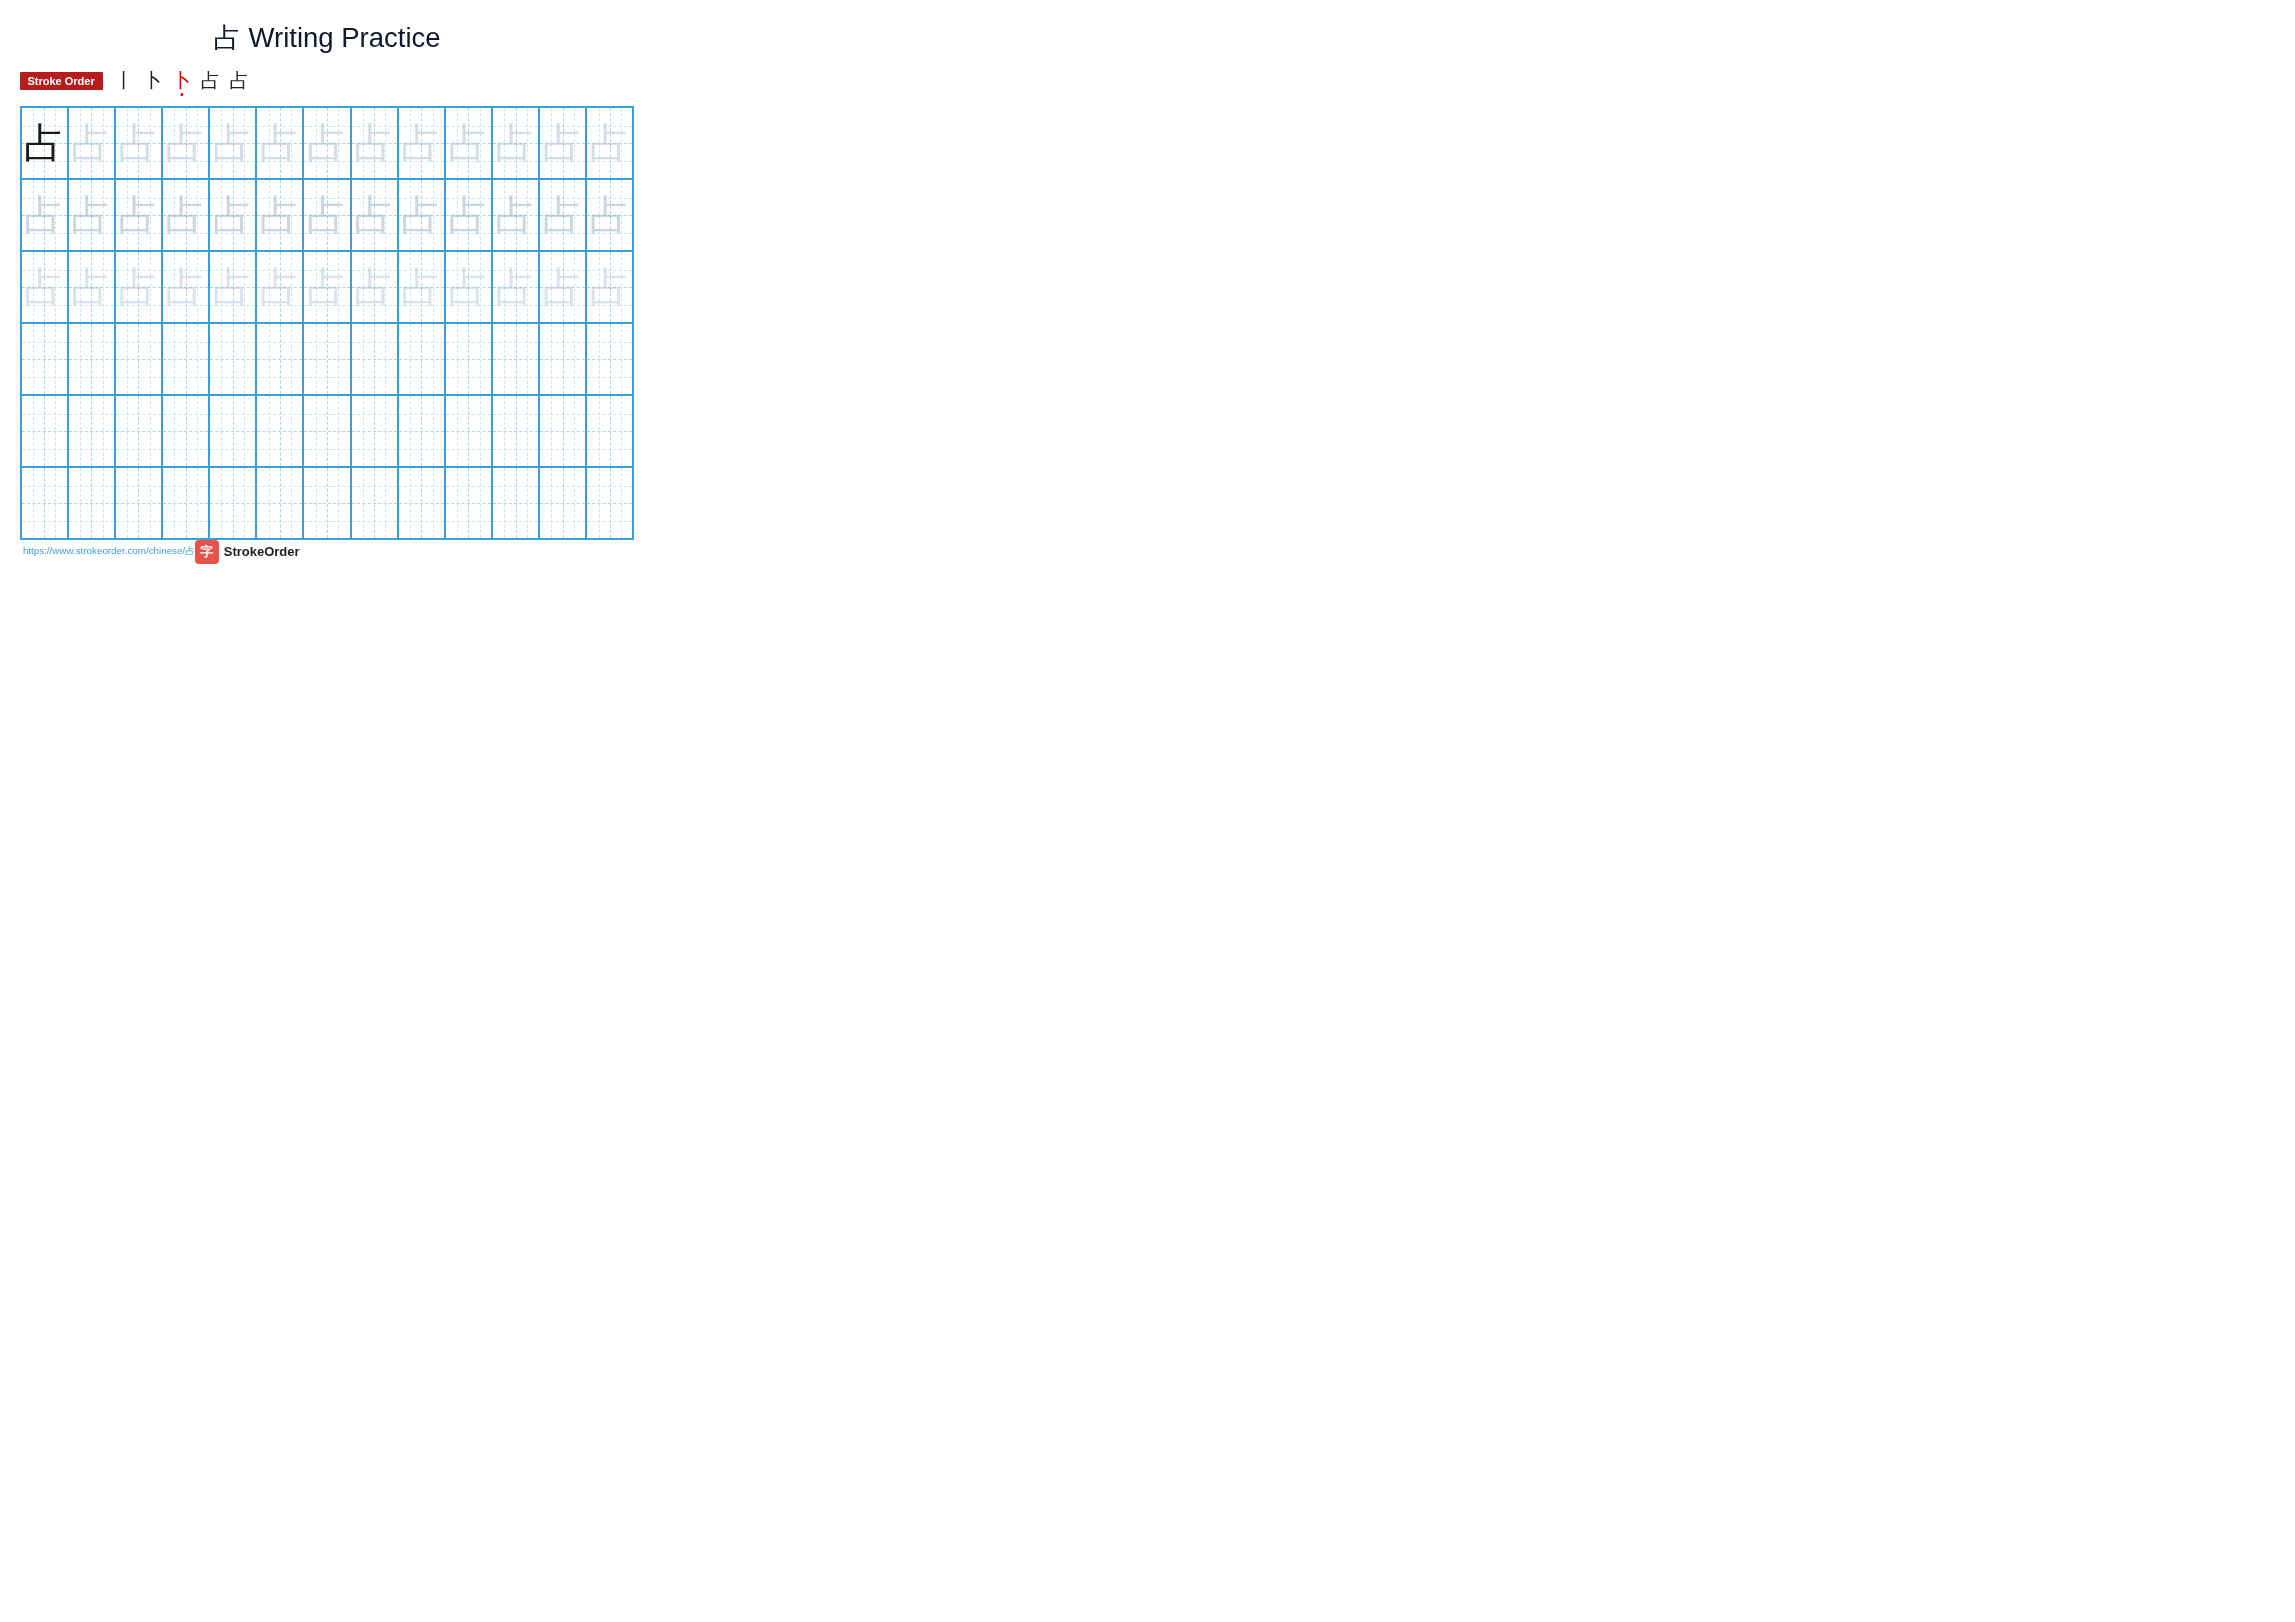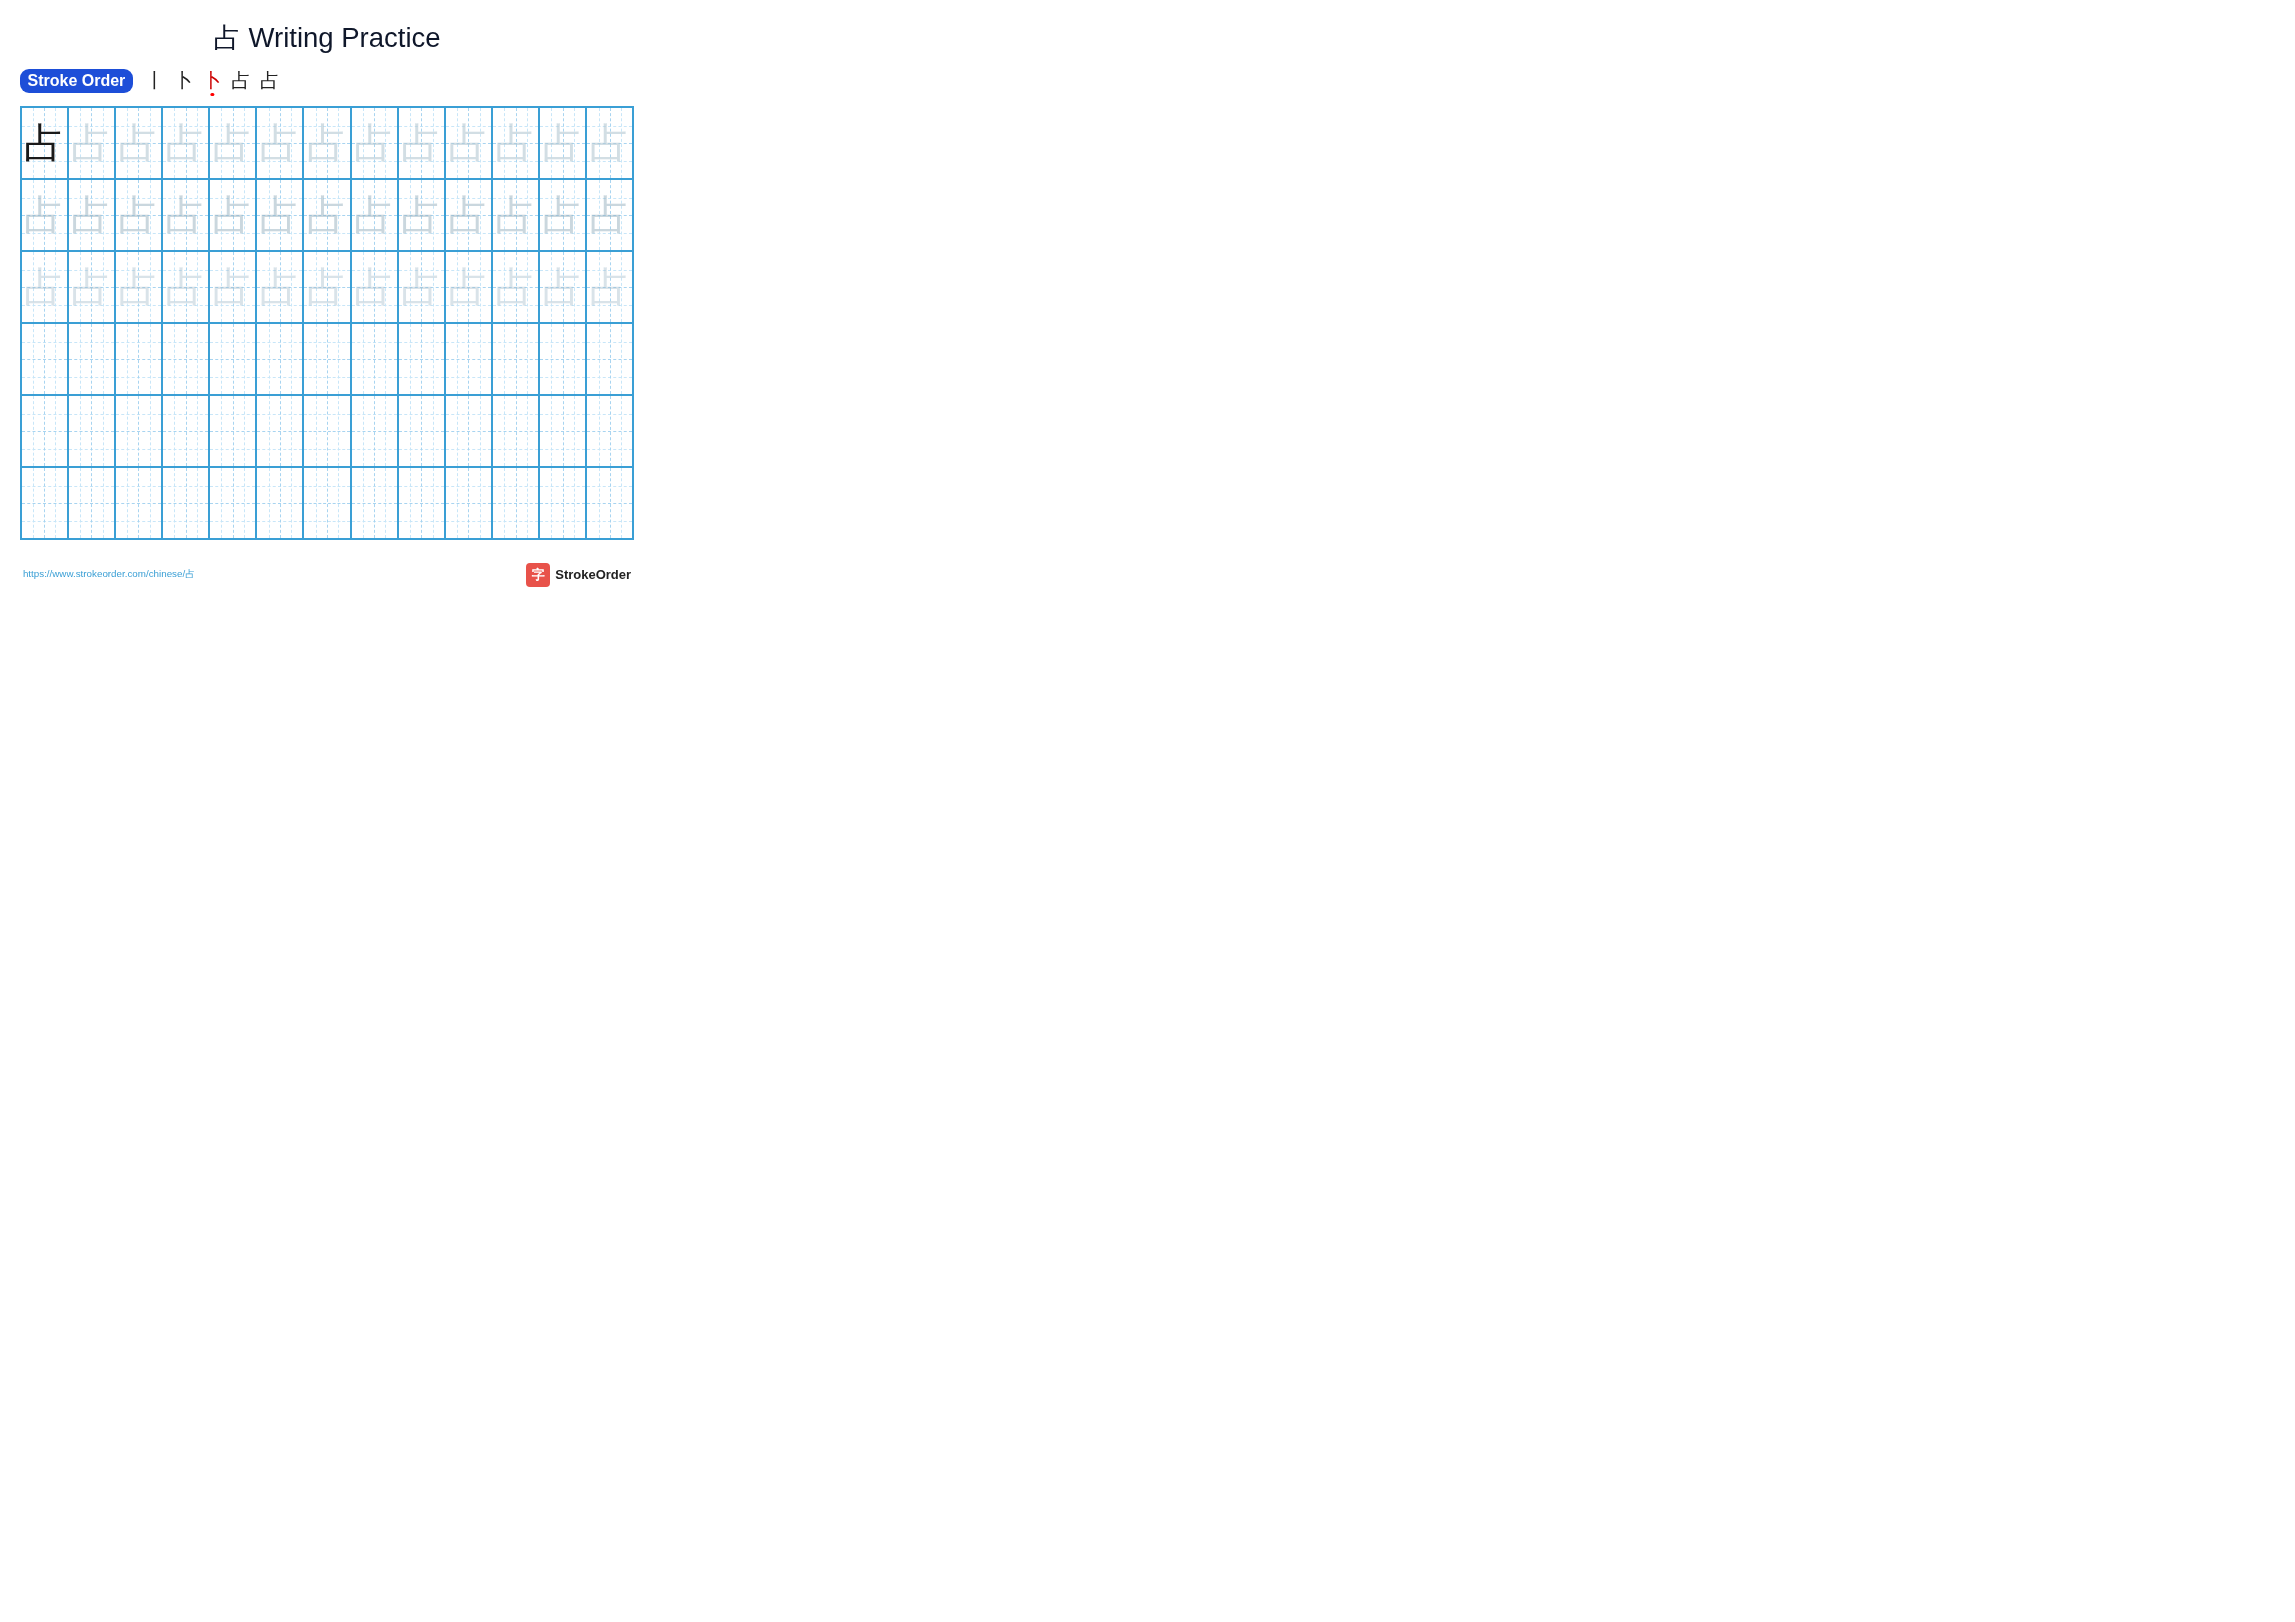--- a/index.html
+++ b/index.html
@@ -21,26 +21,26 @@
     }
 
     .stroke-order-row {
       display: flex;
       align-items: center;
       margin-bottom: 11.8px;
       gap: 6.5px;
     }
 
     .stroke-order-badge {
-      background: #1d4ed8;
+      background: #b91c1c;
       color: white;
-      font-size: 16px;
+      font-size: 11px;
       font-weight: bold;
       padding: 3.3px 7.9px;
-      border-radius: 9px;
+      border-radius: 1px;
       white-space: nowrap;
     }
 
     .stroke-sequence {
       display: flex;
       align-items: center;
       gap: 9.2px;
       font-size: 21px;
       margin-left: 5.2px;
     }
@@ -128,23 +128,23 @@
       color: rgba(180, 200, 210, 0.6);
     }
 
     .char-medium {
       color: rgba(150, 175, 190, 0.5);
     }
 
     
     .footer {
       display: flex;
-      justify-content: space-between;
+      justify-content: flex-start;
       align-items: center;
-      margin-top: 23px;
+      margin-top: 0;
       padding: 0 3.3px;
     }
 
     .footer-url {
       color: #3a9fd5;
       font-size: 9.8px;
       text-decoration: none;
     }
 
     .footer-brand {

